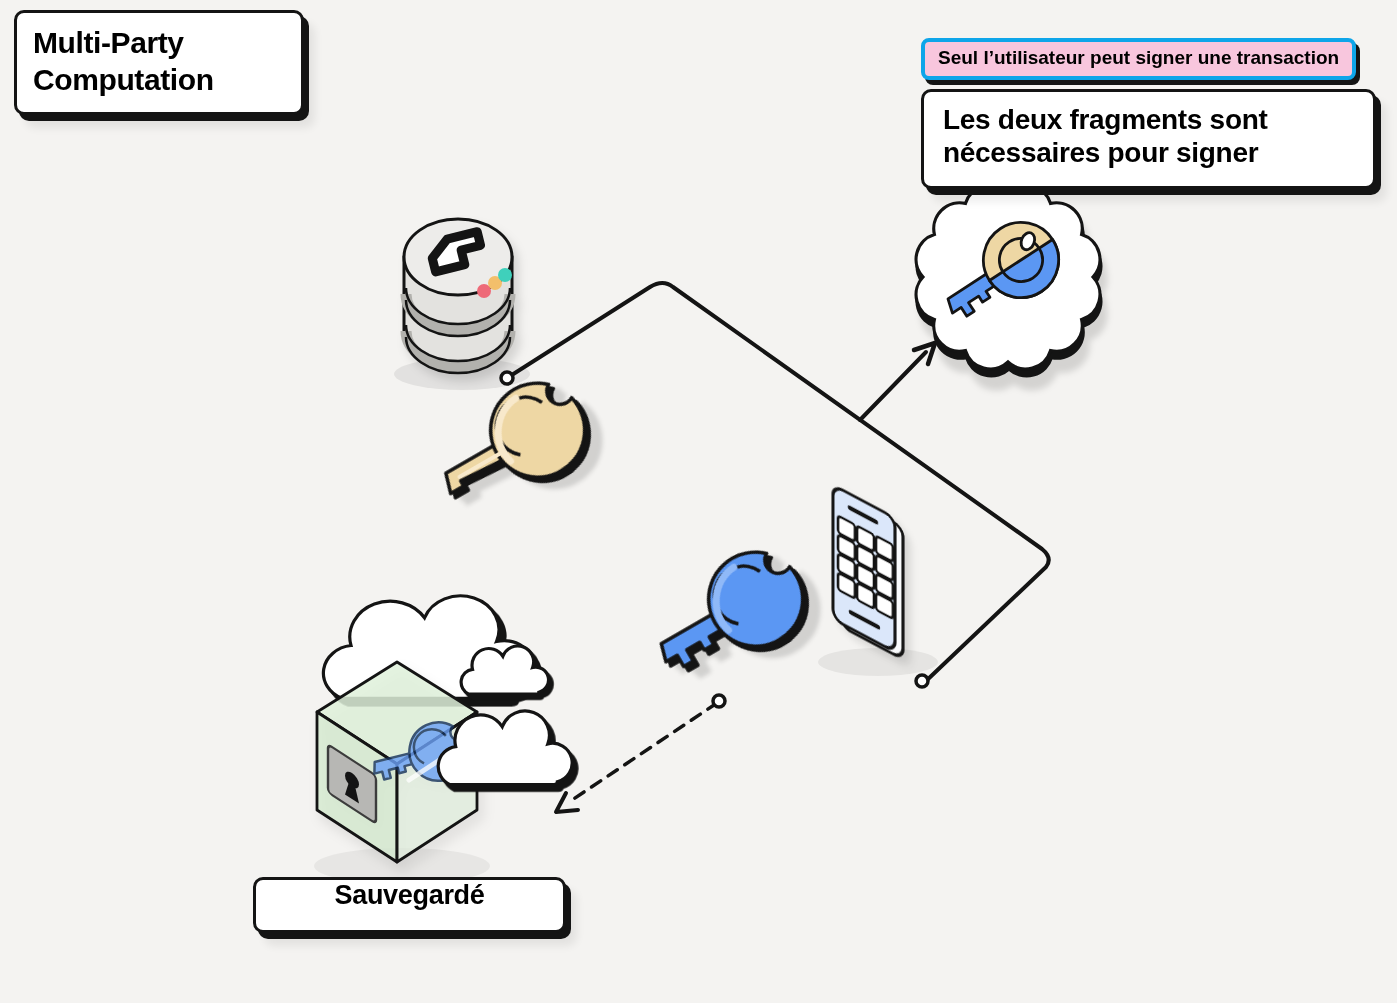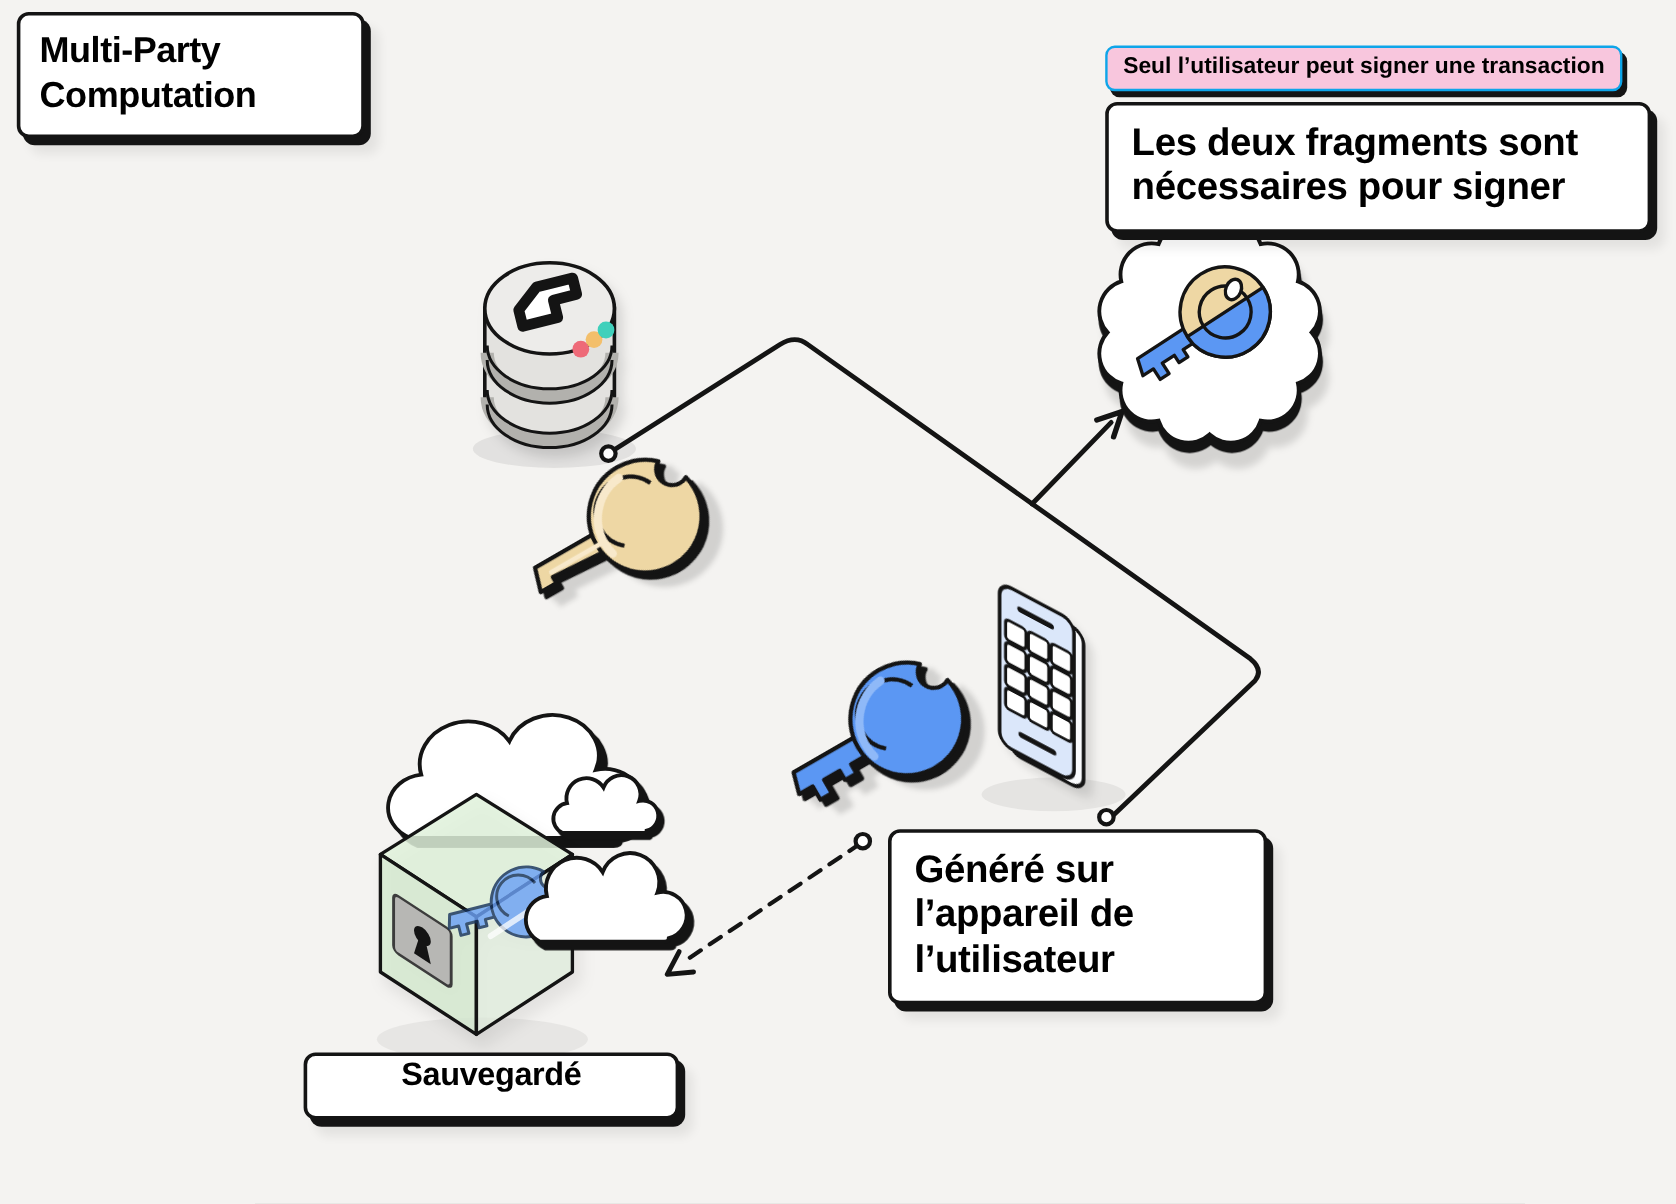--- a/index.html
+++ b/index.html
@@ -10,28 +10,28 @@
   }
   .art{position:absolute;left:0;top:0;}
   .title-box{
     position:absolute;left:14px;top:10px;width:252px;
     background:#ffffff;border:3px solid #141414;border-radius:10px;
     box-shadow:5px 6px 0 #141414, 11px 13px 9px rgba(0,0,0,0.07);
     padding:12px 16px 14px;font-size:30px;font-weight:bold;line-height:1.22;letter-spacing:-0.4px;
   }
   .callout{position:absolute;display:flex;flex-direction:column;gap:9px;align-items:stretch;}
   .badge{
-    box-sizing:border-box;border:2px solid #0ea5e9;border-radius:8px;
+    box-sizing:border-box;border:4px solid #0ea5e9;border-radius:8px;
     box-shadow:4px 5px 0 #141414;padding:5px 13px 7px;
     font-size:19px;font-weight:bold;white-space:nowrap;
   }
   .box{
     box-sizing:border-box;width:100%;background:#fff;border:3px solid #141414;border-radius:10px;
     box-shadow:5px 6px 0 #141414, 11px 13px 9px rgba(0,0,0,0.07);
-    padding:12px 19px 16px;font-size:32px;font-weight:bold;line-height:1.17;letter-spacing:-0.3px;
+    padding:12px 19px 16px;font-size:28px;font-weight:bold;line-height:1.17;letter-spacing:-0.3px;
   }
   .badge--pink{background:#f8c6dd;align-self:flex-start;}
   .badge--tan{background:#f2d8a7;}
   .badge--blue{background:#4b94f7;}
   .badge--green{background:#d7f6c6;}
   .callout--signature{left:921px;top:38px;width:455px;}
   .callout--f1{left:82px;top:379px;width:313px;}
   .callout--f2{left:740px;top:691px;width:316px;}
   .callout--g{left:253px;top:877px;width:313px;}
   .callout--g .box{text-align:center;font-size:27px;padding-top:0;padding-bottom:18px;}
@@ -161,20 +161,19 @@
 
   <div class="title-box">Multi-Party Computation</div>
 
   <div class="callout callout--signature">
     <div class="badge badge--pink">Seul l’utilisateur peut signer une transaction</div>
     <div class="box">Les deux fragments sont nécessaires pour signer</div>
   </div>
 
 
   <div class="callout callout--f2">
-    <div class="box">Généré sur l’appareil de l’utilisateur</div>
   </div>
 
   <div class="callout callout--g">
     <div class="box">Sauvegardé</div>
   </div>
 
 </div>
 
 </body></html>

